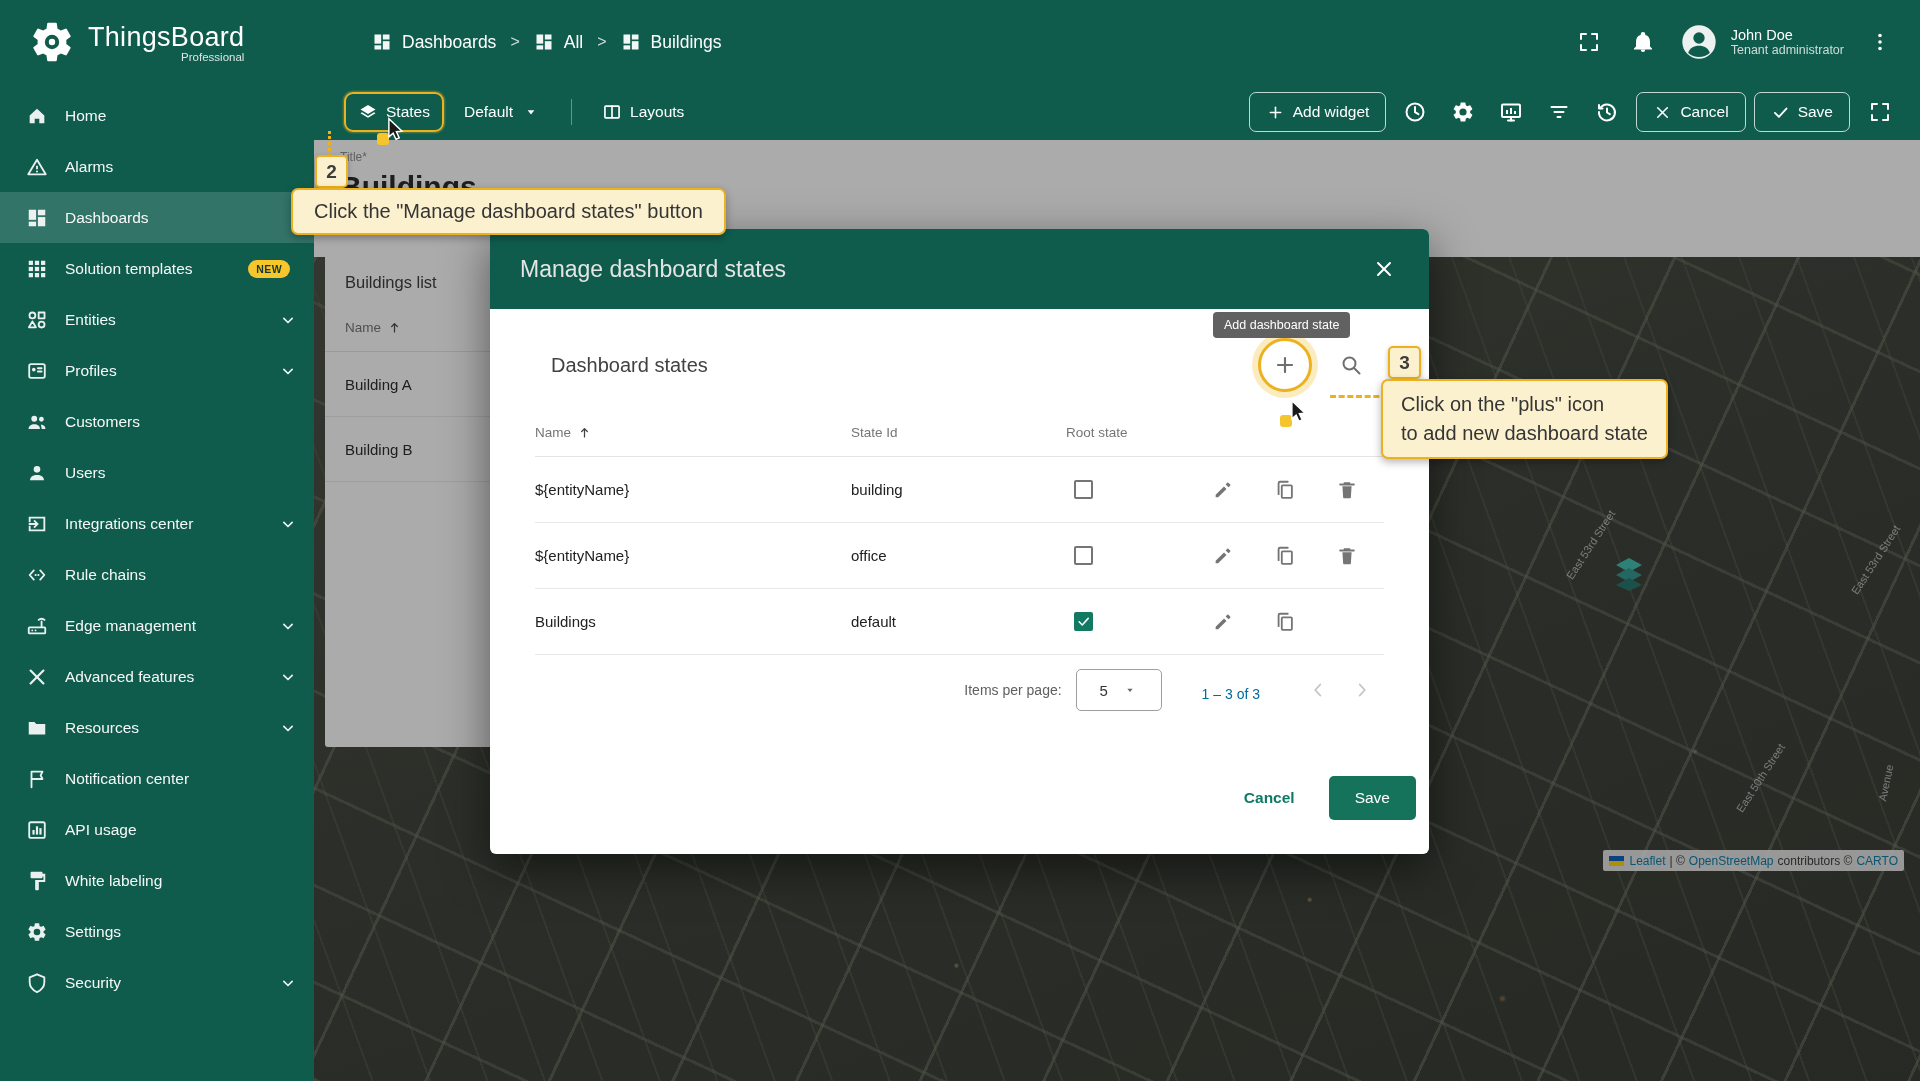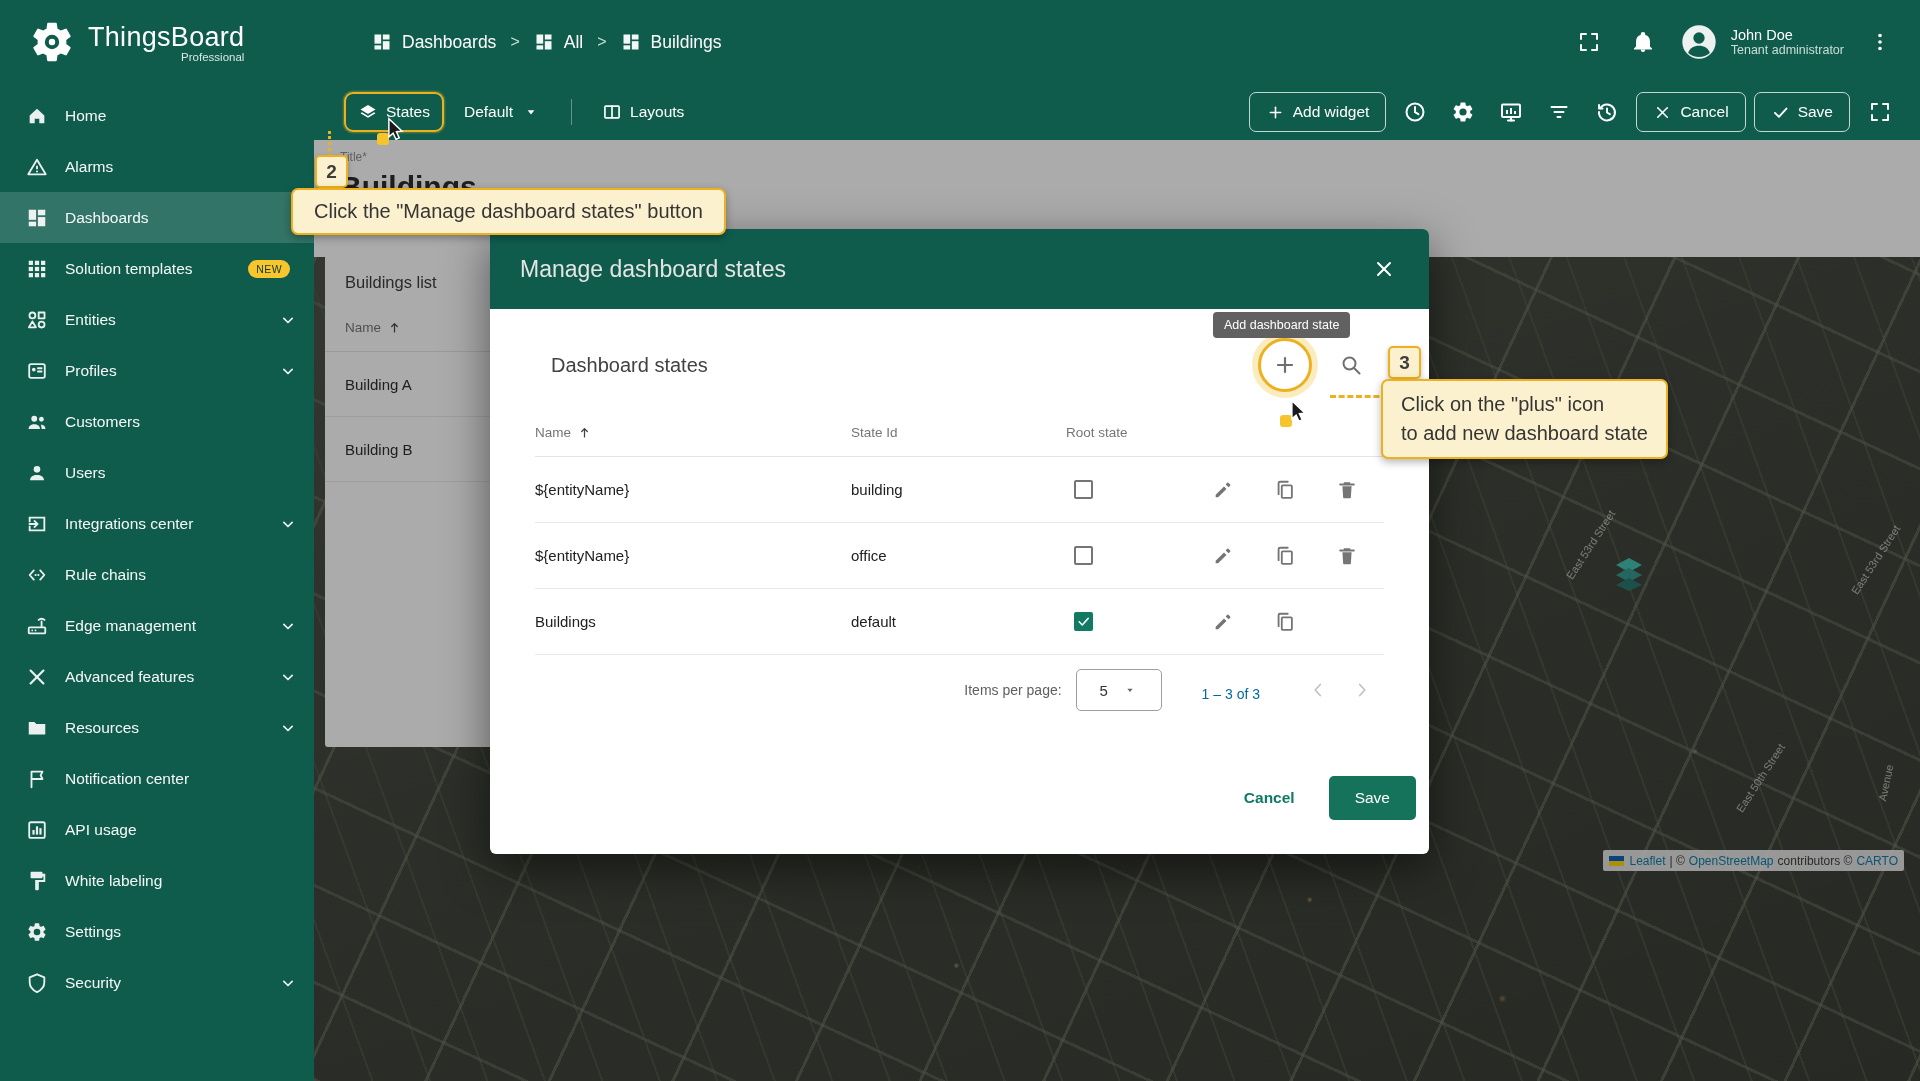--- a/index.html
+++ b/index.html
@@ -40,21 +40,21 @@
   .user-name{font-size:14.5px;color:#fff}
   .user-role{font-size:12.5px;color:rgba(255,255,255,.78)}
 
   
   .sidebar{position:absolute;top:84px;left:0;width:314px;bottom:0;background:var(--green);z-index:10;padding-top:6px}
   .sb-item{display:flex;align-items:center;height:51px;padding:0 16px 0 26px;gap:17px;color:rgba(255,255,255,.96);cursor:pointer}
   .sb-item.selected{background:var(--green-sel)}
   .sb-item .icon{opacity:.95}
   .sb-label{font-size:15.5px;flex:1;white-space:nowrap}
   .chev{width:20px;height:20px;opacity:.85}
-  .new-badge{background:#F7C52C;color:#123A2E;font-size:10.5px;font-weight:normal;
+  .new-badge{background:#F7C52C;color:#123A2E;font-size:10.5px;font-weight:bold;
     border-radius:10px;padding:3px 8px;margin-right:8px;letter-spacing:.4px}
 
   
   .toolbar{position:absolute;top:84px;left:314px;right:0;height:56px;background:var(--green);
     display:flex;align-items:center;z-index:9;color:#fff;padding:0 18px 0 30px;gap:8px}
   .tb-btn{display:flex;align-items:center;gap:8px;color:#fff;font-size:15.5px;font-weight:500;height:40px;padding:0 12px}
   .tb-btn .icon{width:20px;height:20px}
   .states-btn{border:2.5px solid var(--gold);border-radius:9px;box-shadow:0 0 0 1.5px rgba(242,186,30,.25)}
   .caret{width:18px;height:18px}
   .tb-divider{width:1px;height:26px;background:rgba(255,255,255,.35);margin:0 10px}

